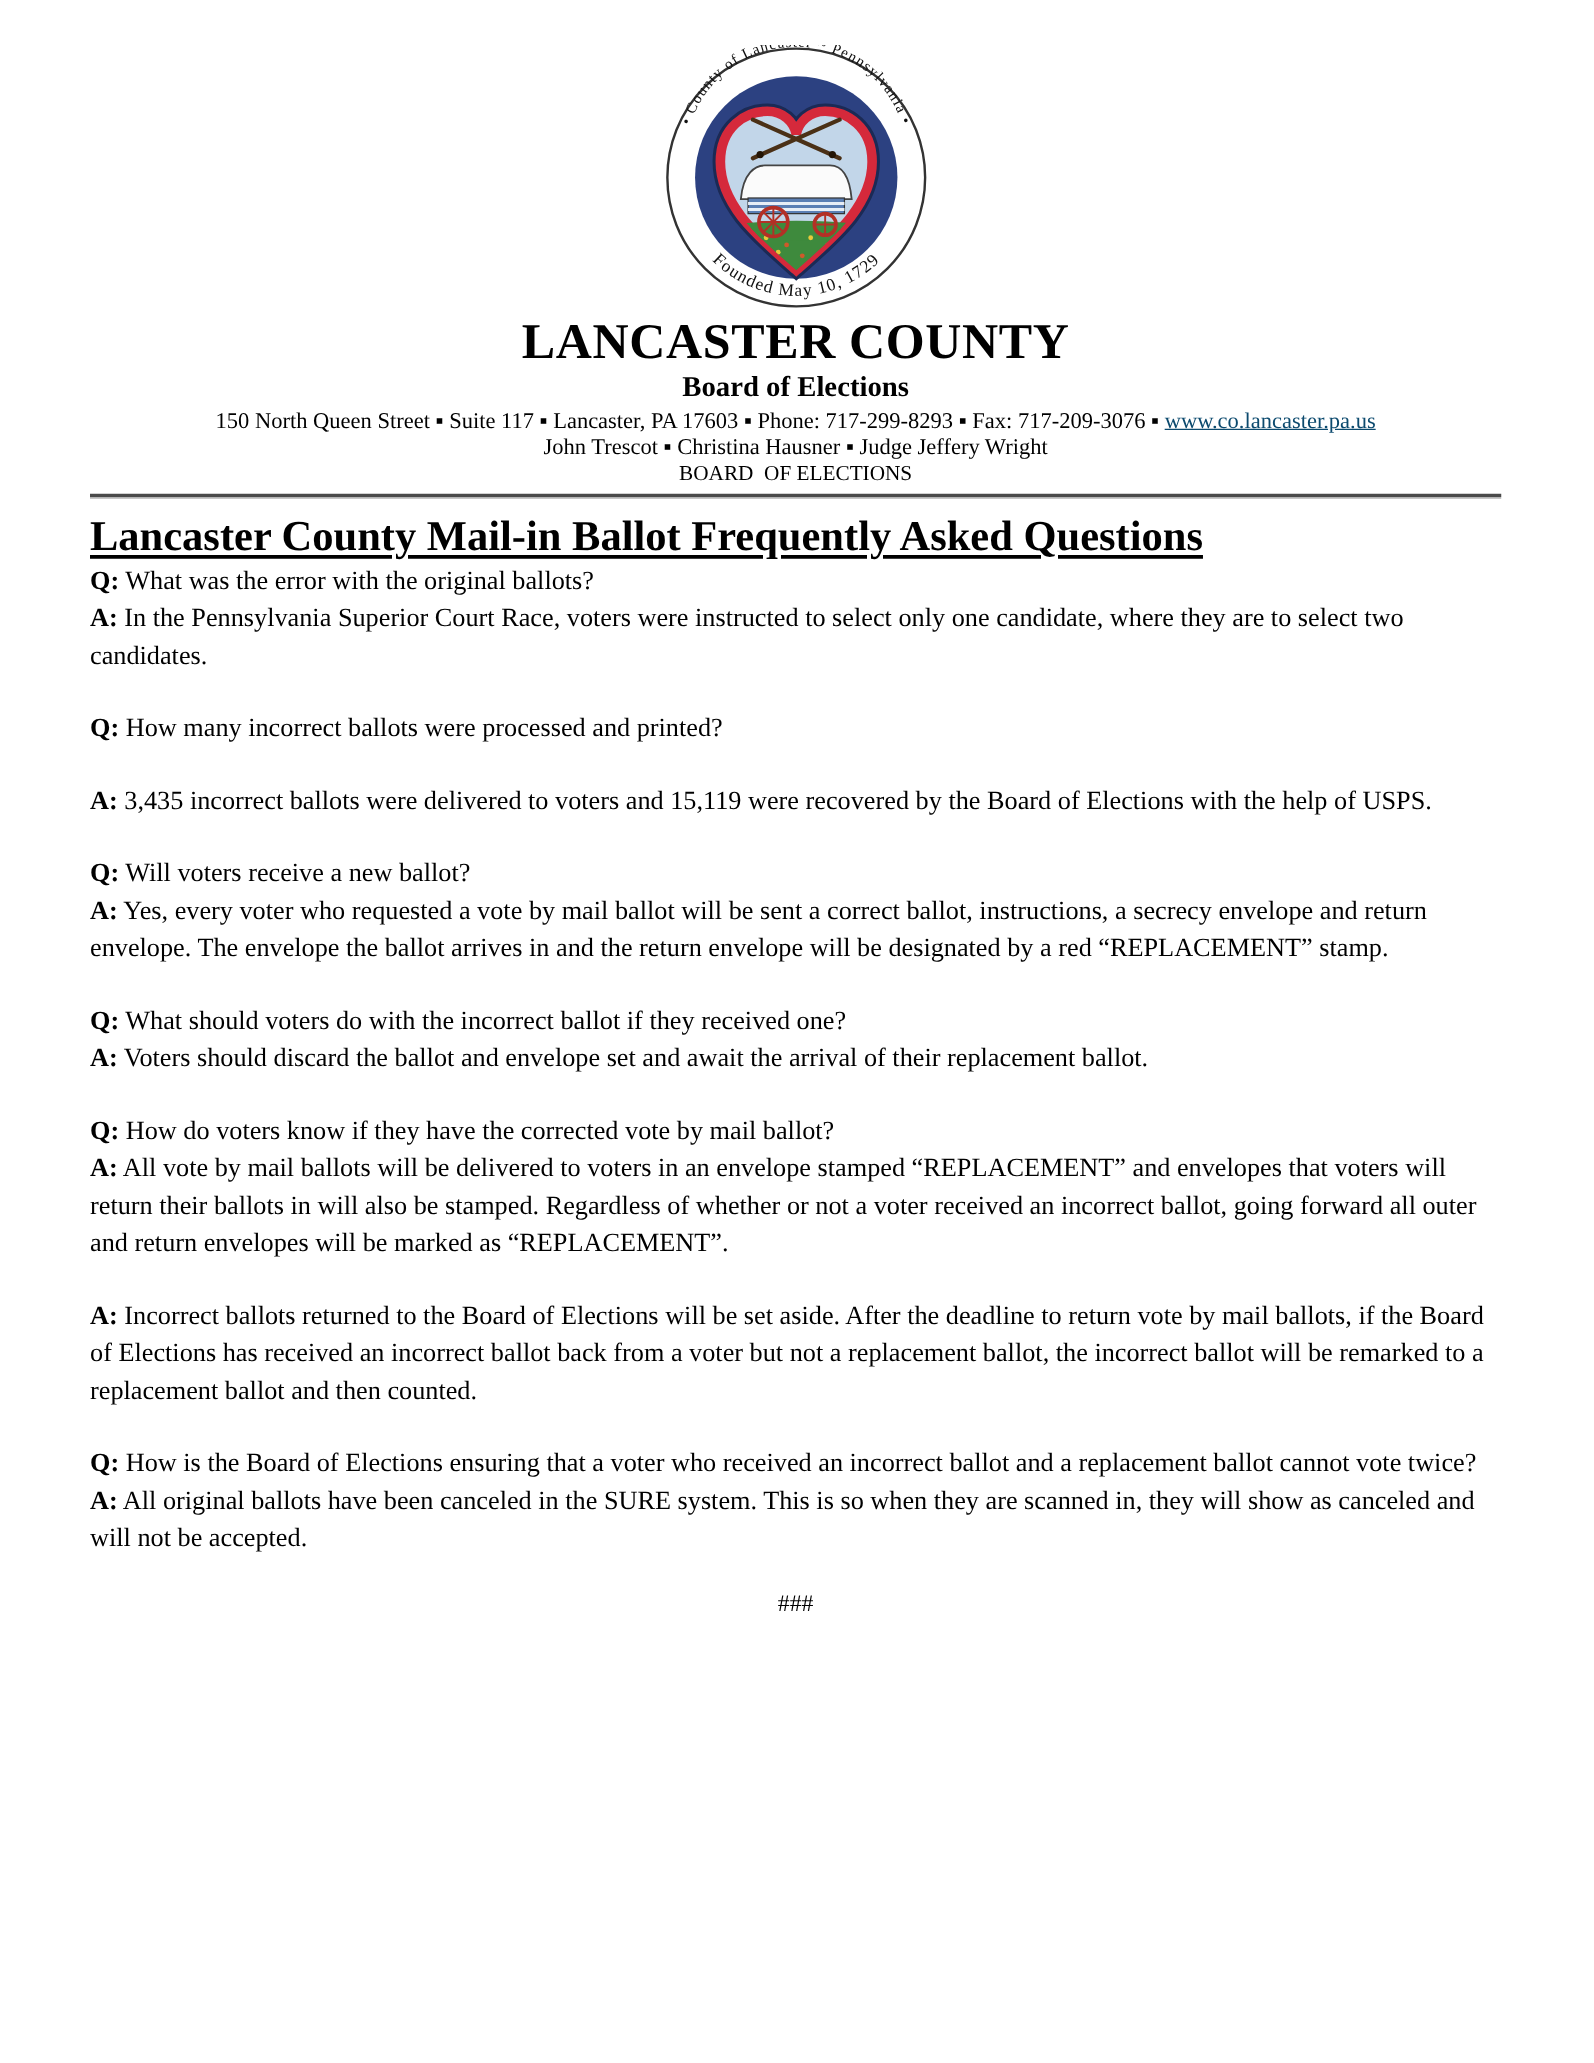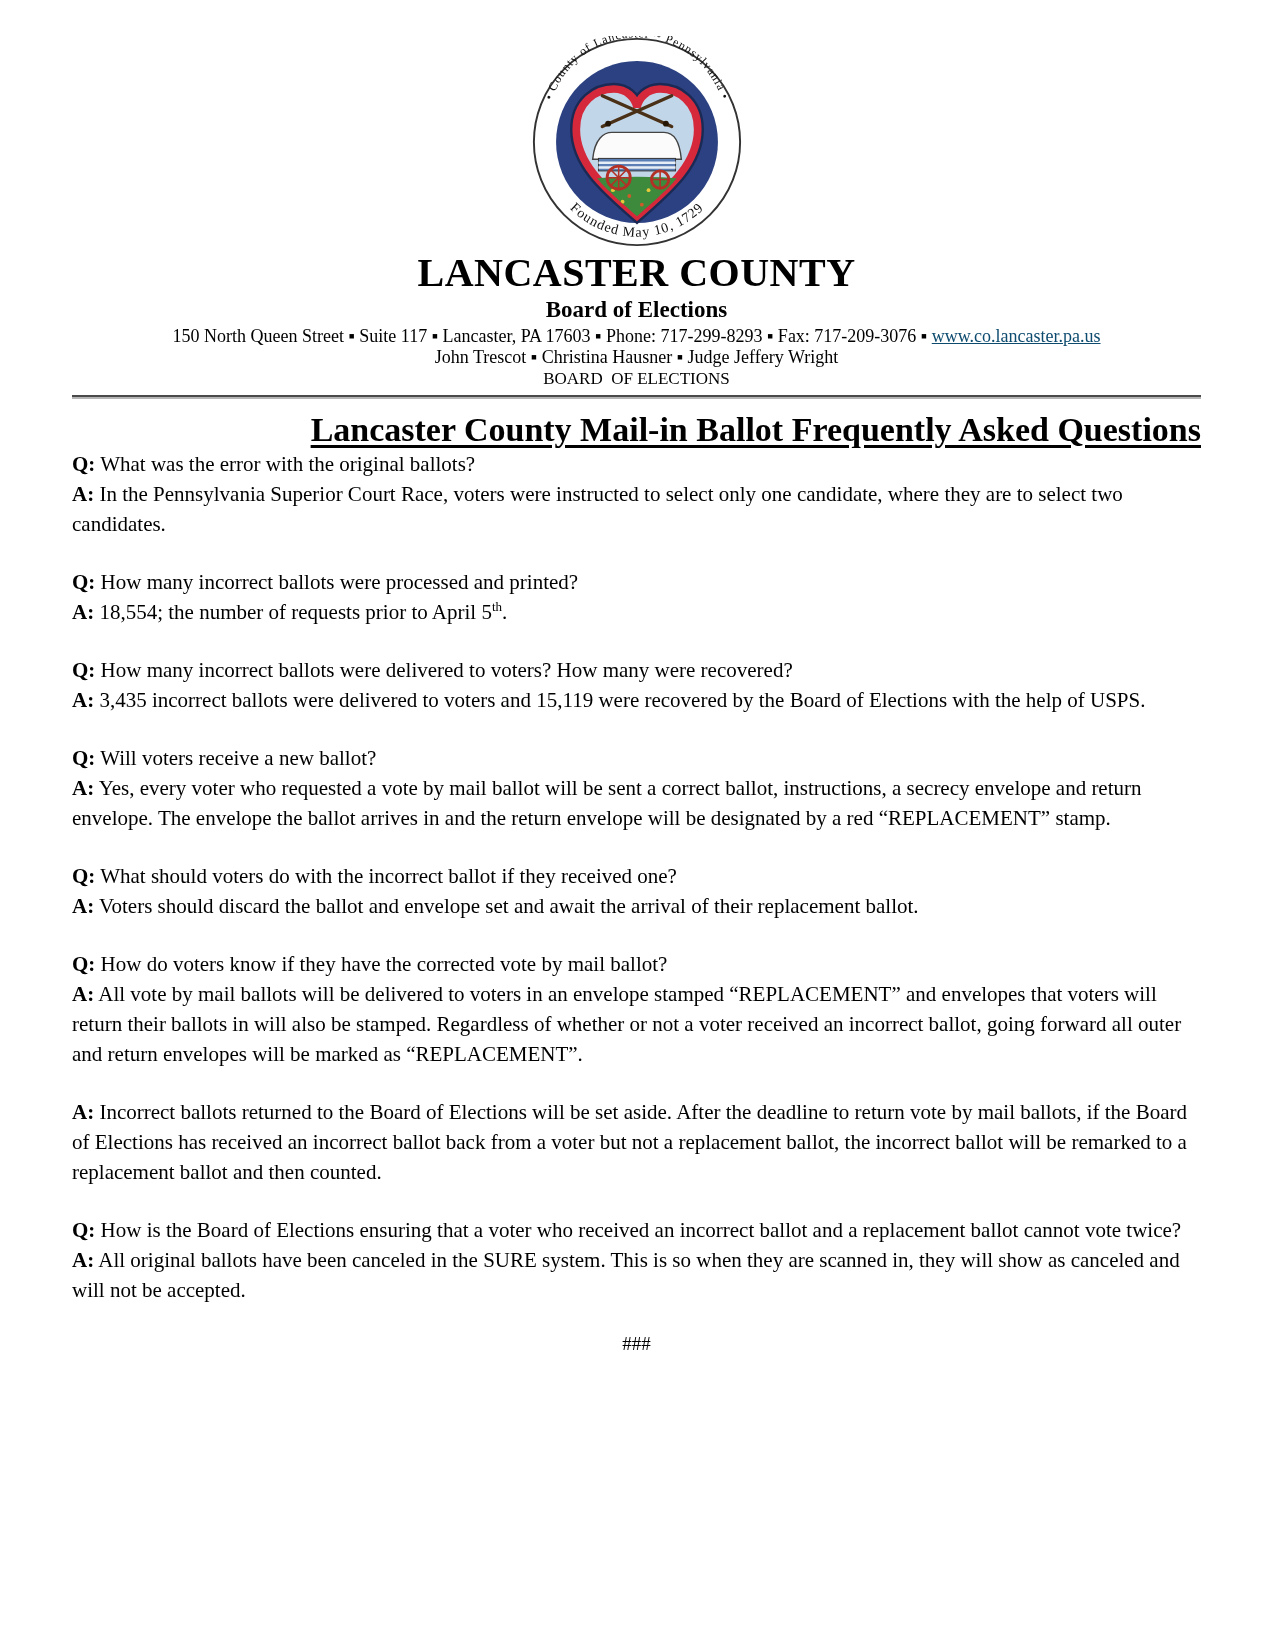--- a/index.html
+++ b/index.html
@@ -21,21 +21,21 @@
   .division { font-size: 23px; font-weight: bold; margin-top: 3px; }
   .address-line { font-size: 18px; margin-top: 3px; }
   .address-line a { color: #0c4a6e; text-decoration: underline; }
   .board-members { font-size: 18px; font-weight: normal; }
   .board-label { font-size: 17px; margin-top: 1px; white-space: pre; }
   .divider {
     height: 4px; margin-top: 6px;
     background: linear-gradient(#4a4a4a 0 55%, #b5b5b5 55% 100%);
   }
   .doc-title {
-    text-align: right; font-size: 34px; font-weight: bold;
+    text-align: left; font-size: 34px; font-weight: bold;
     margin-top: 12px;
     text-decoration: underline;
     text-decoration-thickness: 3px;
     text-underline-offset: 4px;
   }
   .faq { font-size: 21px; line-height: 30px; }
   .faq-block { margin-bottom: 28px; }
   .faq-block p { margin: 0; }
   .qa-label { font-weight: bold; }
   sup { font-size: 13px; line-height: 0; }
@@ -125,25 +125,23 @@
 
   <div class="faq">
 
     <div class="faq-block">
       <p><span class="qa-label">Q:</span> <span>What was the error with the original ballots?</span></p>
       <p><span class="qa-label">A:</span> <span>In the Pennsylvania Superior Court Race, voters were instructed to select only one candidate, where they are to select two candidates.</span></p>
     </div>
 
     <div class="faq-block">
       <p><span class="qa-label">Q:</span> <span>How many incorrect ballots were processed and printed?</span></p>
-      <p><span class="qa-label">A:</span> <span>18,554; the number of requests prior to April 5</span><sup>th</sup><span>.</span></p>
     </div>
 
     <div class="faq-block">
-      <p><span class="qa-label">Q:</span> <span>How many incorrect ballots were delivered to voters? How many were recovered?</span></p>
       <p><span class="qa-label">A:</span> <span>3,435 incorrect ballots were delivered to voters and 15,119 were recovered by the Board of Elections with the help of USPS.</span></p>
     </div>
 
     <div class="faq-block">
       <p><span class="qa-label">Q:</span> <span>Will voters receive a new ballot?</span></p>
       <p><span class="qa-label">A:</span> <span>Yes, every voter who requested a vote by mail ballot will be sent a correct ballot, instructions, a secrecy envelope and return envelope. The envelope the ballot arrives in and the return envelope will be designated by a red “REPLACEMENT” stamp.</span></p>
     </div>
 
     <div class="faq-block">
       <p><span class="qa-label">Q:</span> <span>What should voters do with the incorrect ballot if they received one?</span></p>

